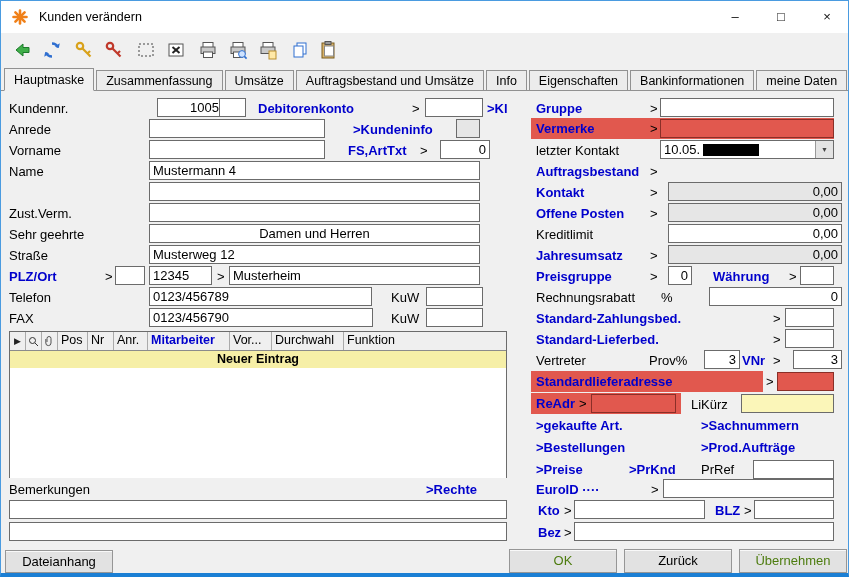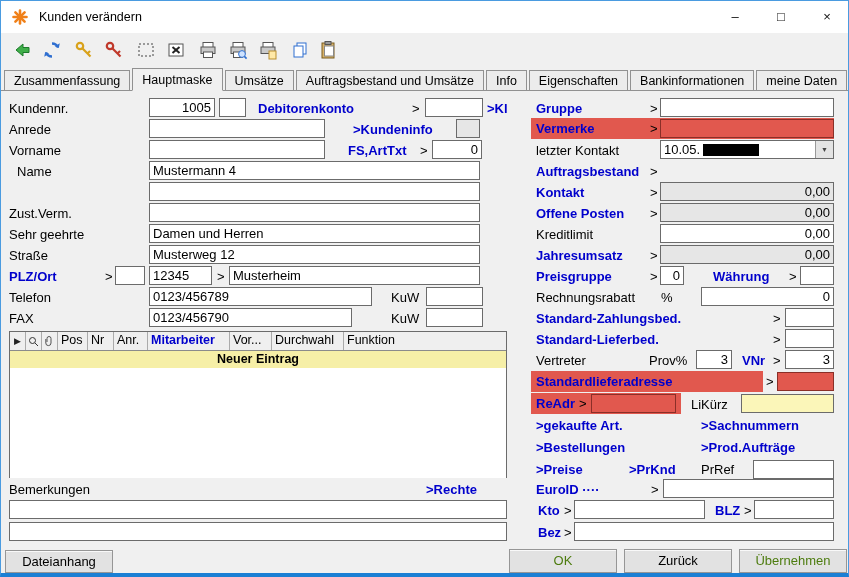--- a/index.html
+++ b/index.html
@@ -25,21 +25,21 @@
        margin-right:2px;font-size:12.5px;white-space:nowrap;box-sizing:border-box;}
   .tab.active{height:23px;line-height:22px;background:#f0f0f0;border-bottom-color:#f0f0f0;}
 
   
   .lbl{position:absolute;color:#000;font-size:13px;white-space:nowrap;}
   .blu{position:absolute;color:#0000cc;font-weight:bold;font-size:13px;white-space:nowrap;}
   .arw{position:absolute;color:#000;font-size:13px;white-space:nowrap;}
   .fld{position:absolute;height:19px;border:1px solid #6b6b6b;background:#fff;
        font-family:"Liberation Sans",sans-serif;font-size:13px;padding:0 3px;box-sizing:border-box;}
   .fld.ro{background:#e6e6e6;}
-  .fld.num{text-align:right;}
+  .fld.num{text-align:right;margin-left:8px;}
   .fld.yellow{background:#fbf6b9;}
   .fld.red{background:#e1584e;border-color:#8a2f28;}
   .redbar{position:absolute;height:21px;background:#e1584e;}
   .redbar .blu{color:#0000cc;}
 
   
   .combo{position:absolute;height:19px;border:1px solid #6b6b6b;background:#fff;display:flex;
          align-items:center;padding-left:3px;box-sizing:border-box;}
   .redact{width:56px;height:12px;background:#000;margin-left:3px;}
   .dd{margin-left:auto;width:17px;height:17px;background:#e3e3e3;border-left:1px solid #999;
@@ -156,22 +156,22 @@
       <svg width="20" height="20" viewBox="0 0 20 20">
         <rect x="4" y="3" width="12" height="15" fill="#d8b36a" stroke="#7a5c1e"></rect>
         <rect x="7" y="1.5" width="6" height="3" fill="#9a9a9a" stroke="#555"></rect>
         <rect x="6.5" y="6" width="9" height="10" fill="#fff" stroke="#888"></rect>
       </svg>
     </div>
   </div>
 
   <div class="tabline"></div>
   <div class="tabbar">
+    <div class="tab active">Hauptmaske</div>
     <div class="tab">Zusammenfassung</div>
-    <div class="tab active">Hauptmaske</div>
     <div class="tab">Umsätze</div>
     <div class="tab">Auftragsbestand und Umsätze</div>
     <div class="tab">Info</div>
     <div class="tab">Eigenschaften</div>
     <div class="tab">Bankinformationen</div>
     <div class="tab">meine Daten</div>
   </div>
 
   <span class="lbl" style="left:8px;top:100px">Kundennr.</span>
   <input class="fld num" style="left: 148px; top: 97px; width: 66px;" value="1005">
@@ -185,47 +185,47 @@
   <input class="fld" style="left: 148px; top: 118px; width: 176px;">
   <span class="blu" style="left:352px;top:121px">&gt;Kundeninfo</span>
   <input class="fld ro" style="left: 455px; top: 118px; width: 24px;">
 
   <span class="lbl" style="left:8px;top:142px">Vorname</span>
   <input class="fld" style="left: 148px; top: 139px; width: 176px;">
   <span class="blu" style="left:347px;top:142px">FS,ArtTxt</span>
   <span class="arw" style="left:419px;top:142px">&gt;</span>
   <input class="fld num" style="left: 431px; top: 139px; width: 50px;" value="0">
 
-  <span class="lbl" style="left:16px;top:163px">Name</span>
+  <span class="lbl" style="left:8px;top:163px">Name</span>
   <input class="fld" style="left: 148px; top: 160px; width: 331px;" value="Mustermann 4">
   <input class="fld" style="left: 148px; top: 181px; width: 331px;">
 
   <span class="lbl" style="left:8px;top:205px">Zust.Verm.</span>
   <input class="fld" style="left: 148px; top: 202px; width: 331px;">
 
   <span class="lbl" style="left:8px;top:226px">Sehr geehrte</span>
-  <input class="fld" style="left: 148px; top: 223px; width: 331px;" value="Damen und Herren">
+  <input class="fld" style="left: 148px; top: 223px; width: 331px; text-align: center;" value="Damen und Herren">
 
   <span class="lbl" style="left:8px;top:247px">Straße</span>
   <input class="fld" style="left: 148px; top: 244px; width: 331px;" value="Musterweg 12">
 
   <span class="blu" style="left:8px;top:268px">PLZ/Ort</span>
   <span class="arw" style="left:104px;top:268px">&gt;</span>
   <input class="fld" style="left: 114px; top: 265px; width: 30px;">
   <input class="fld" style="left: 148px; top: 265px; width: 63px;" value="12345">
   <span class="arw" style="left:216px;top:268px">&gt;</span>
   <input class="fld" style="left: 228px; top: 265px; width: 251px;" value="Musterheim">
 
   <span class="lbl" style="left:8px;top:289px">Telefon</span>
   <input class="fld" style="left: 148px; top: 286px; width: 223px;" value="0123/456789">
   <span class="lbl" style="left:390px;top:289px">KuW</span>
   <input class="fld" style="left: 425px; top: 286px; width: 57px;">
 
   <span class="lbl" style="left:8px;top:310px">FAX</span>
-  <input class="fld" style="left: 148px; top: 307px; width: 203px;" value="0123/456790">
+  <input class="fld" style="left: 148px; top: 307px; width: 224px;" value="0123/456790">
   <span class="lbl" style="left:390px;top:310px">KuW</span>
   <input class="fld" style="left: 425px; top: 307px; width: 57px;">
 
   <div id="contacts">
     <div class="thead">
       <div class="th icon" style="width:16px">
           <span class="tri">▶</span>
         </div>
       <div class="th icon" style="width:16px">
         <svg width="11" height="11" viewBox="0 0 11 11">

